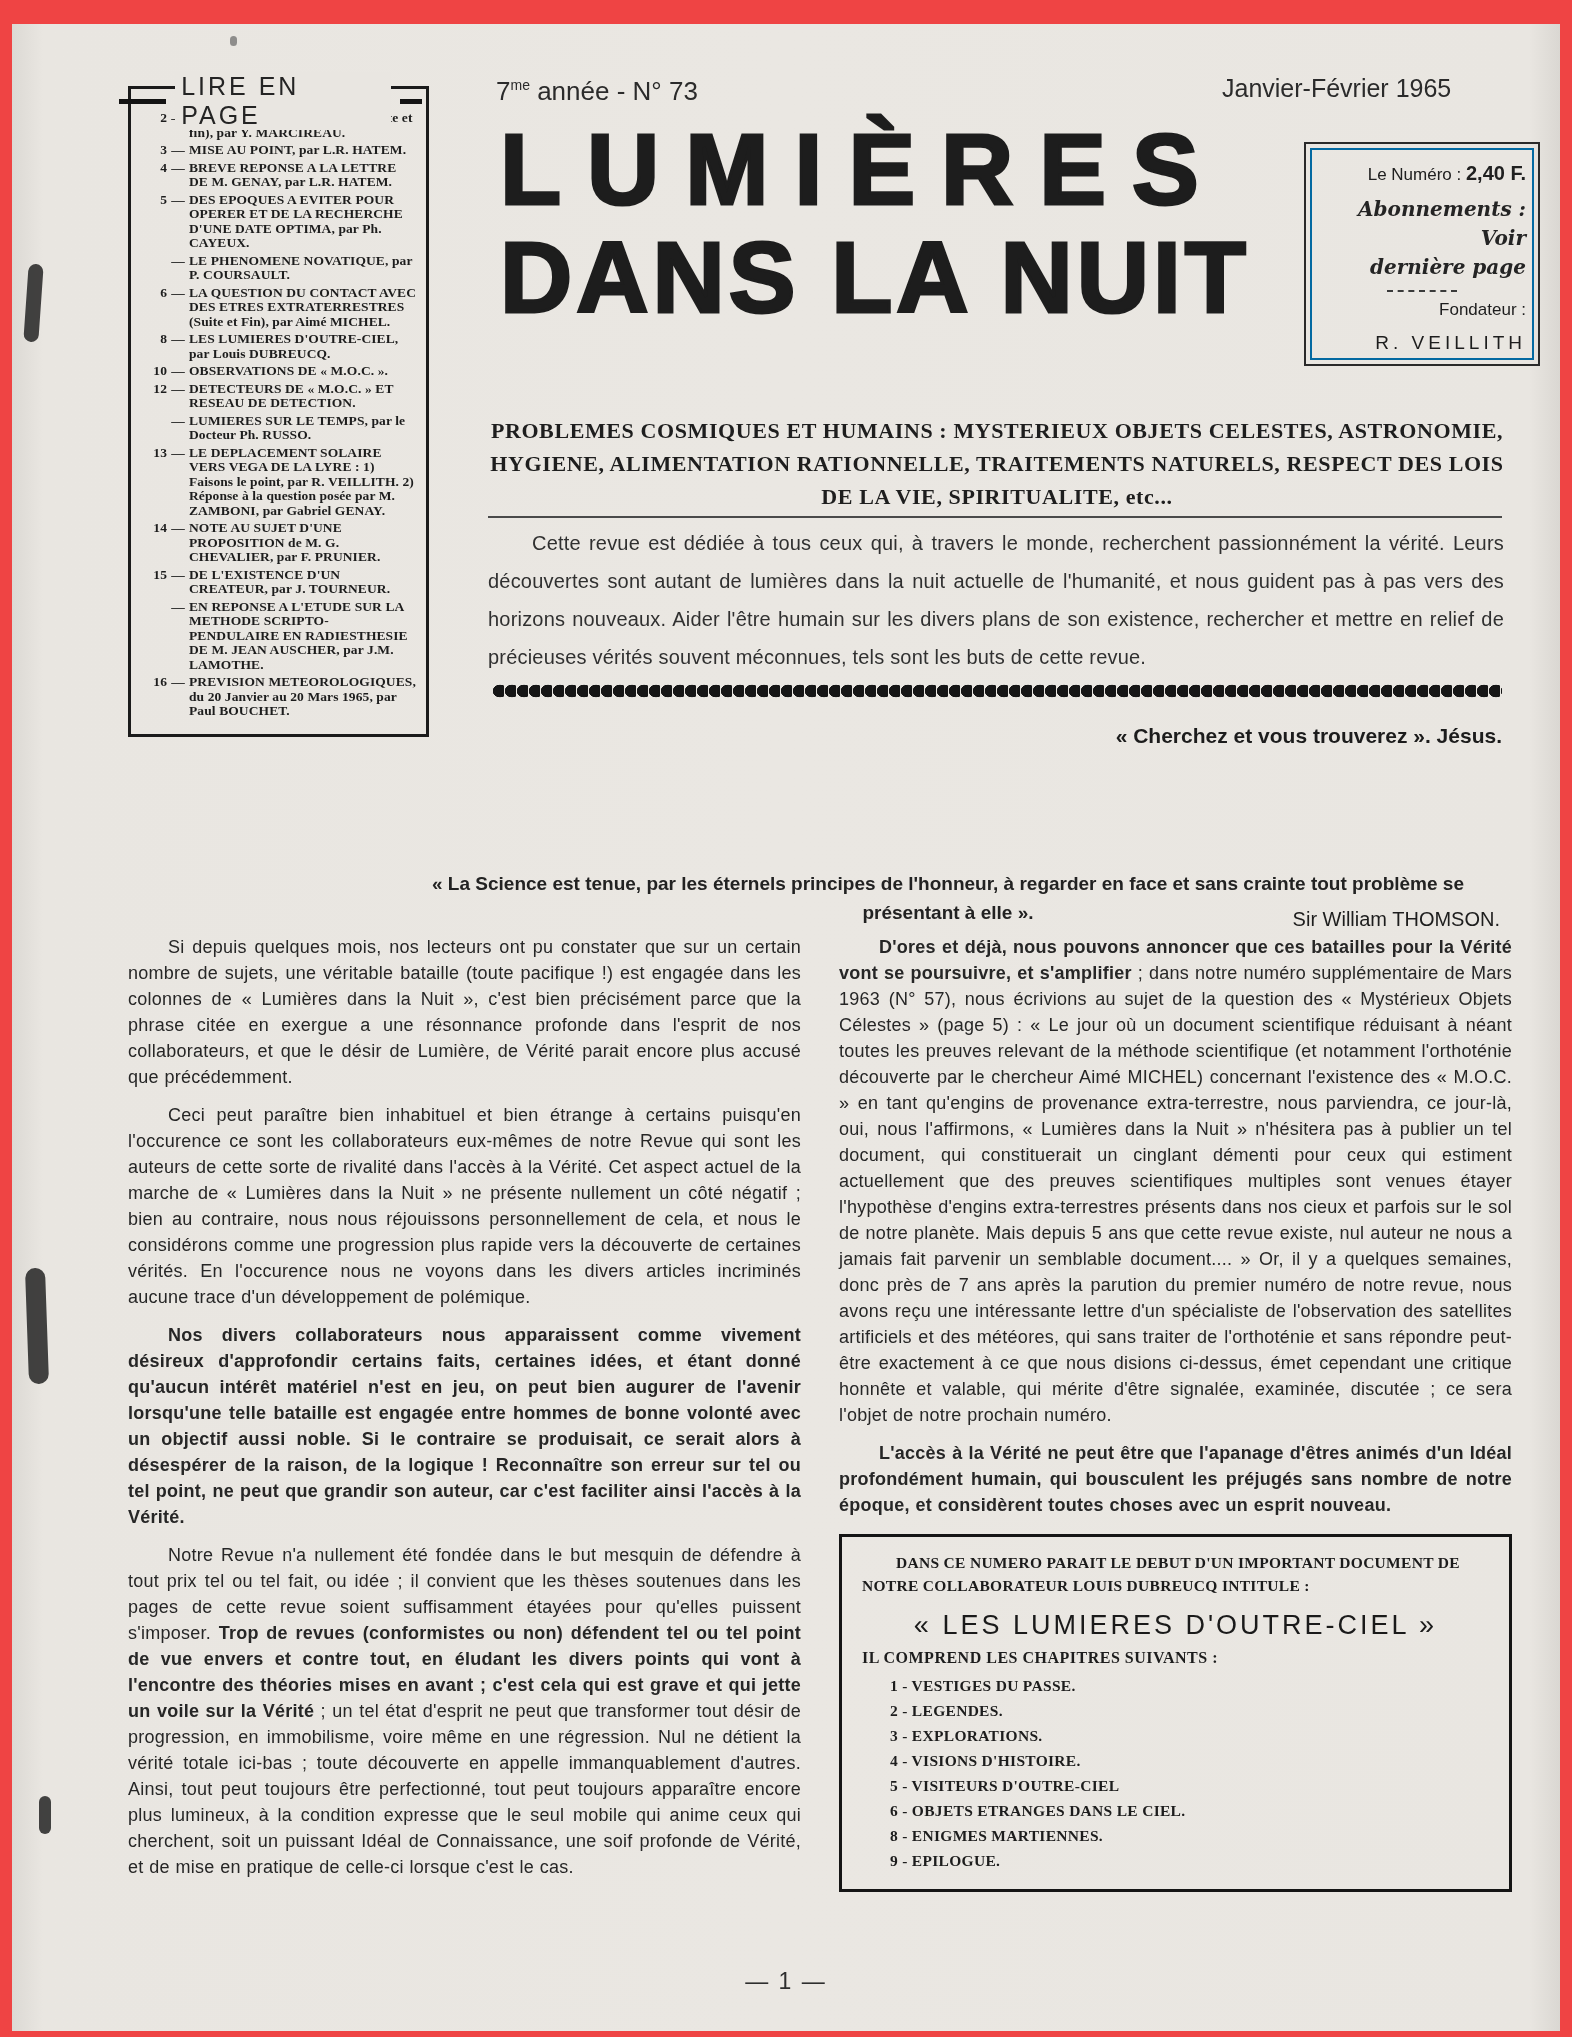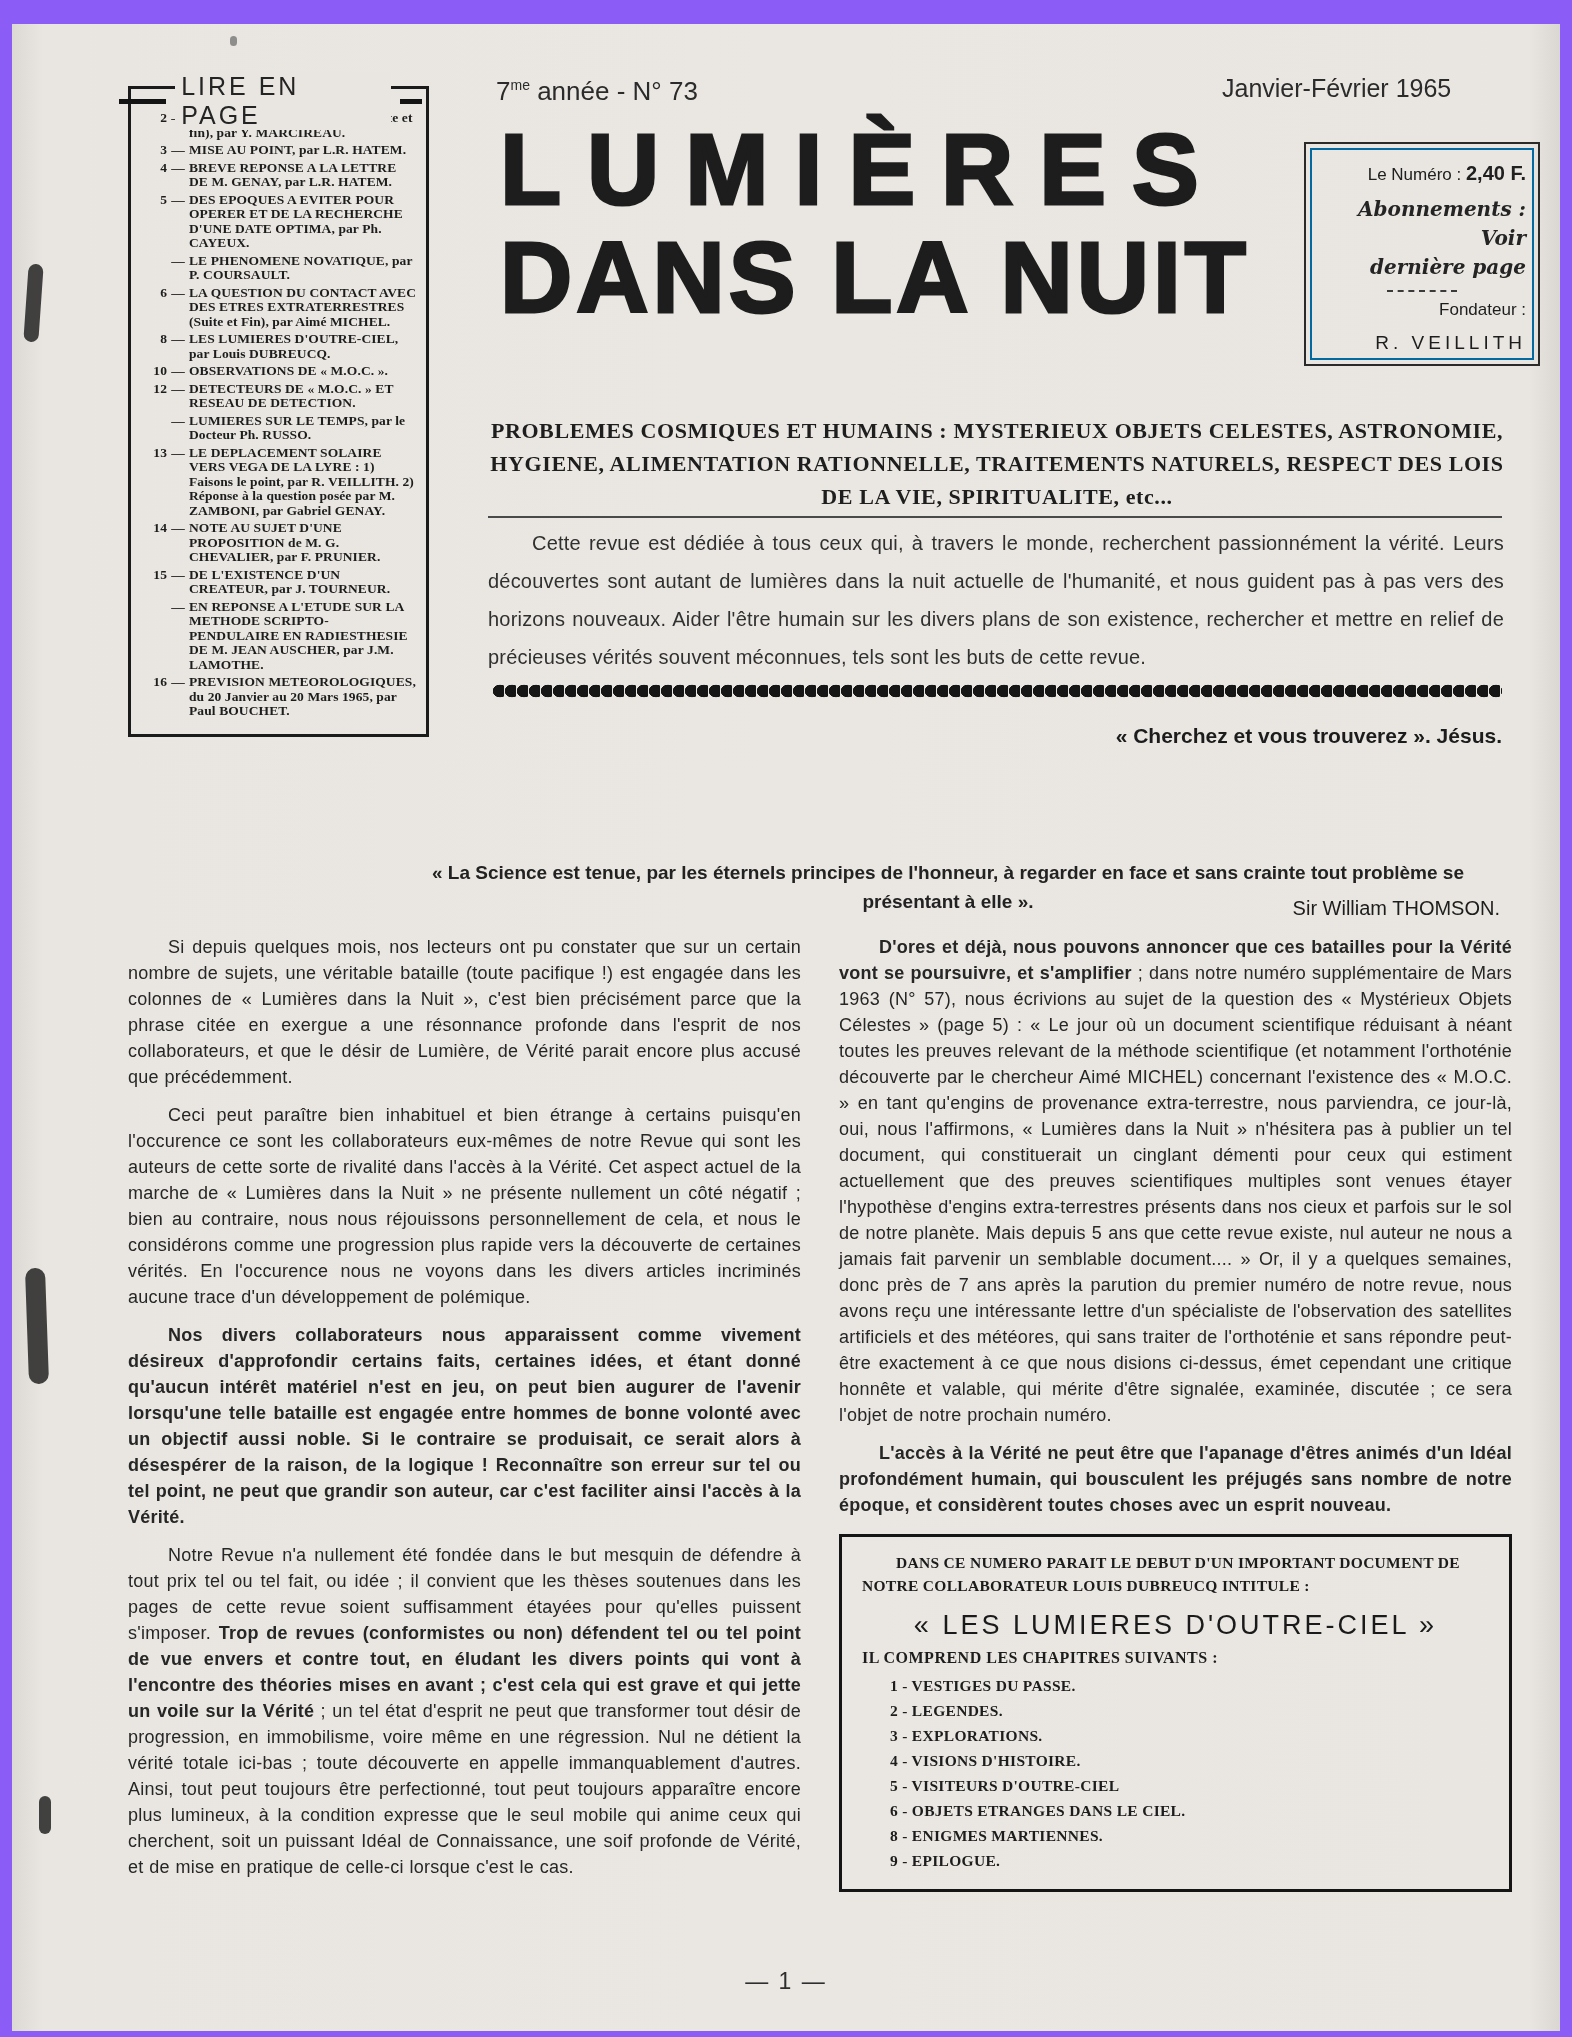--- a/index.html
+++ b/index.html
@@ -1,16 +1,16 @@
 <!DOCTYPE html>
 <html lang="fr"><head>
 <meta charset="utf-8">
 <style>
   html,body{margin:0;padding:0;background:#fdfdfc;}
-  .page{position:relative;width:1572px;height:2037px;background:#8b5cf6;overflow:hidden;
+  .page{position:relative;width:1572px;height:2037px;background:#ef4444;overflow:hidden;
         font-family:"Liberation Sans",sans-serif;color:#1d1d1d;}
   .paper{position:absolute;left:12px;top:24px;right:12px;bottom:6px;
          background:linear-gradient(90deg,#dcd9d4 0,#e9e6e1 2%,#eae7e2 50%,#e9e6e1 98%,#dad7d2 100%);}
 
   
   .artifact{position:absolute;background:#232323;border-radius:10px;opacity:.85;}
   .a1{left:26px;top:264px;width:15px;height:78px;transform:rotate(4deg);}
   .a2{left:27px;top:1268px;width:20px;height:116px;transform:rotate(-2deg);}
   .a3{left:39px;top:1796px;width:12px;height:38px;}
   .a4{left:230px;top:36px;width:7px;height:10px;background:#666;opacity:.7;}
@@ -70,21 +70,21 @@
   .motto{position:absolute;left:800px;top:724px;width:702px;text-align:right;
          font-weight:bold;font-size:21px;color:#1c1c1c;}
 
   .headline{position:absolute;left:130px;top:768px;width:1390px;text-align:center;
             font-weight:bold;font-size:82px;line-height:1;letter-spacing:3px;color:#141414;}
   @supports (-webkit-text-stroke: 2px #000){
     .headline{color:rgba(233,230,225,.15);-webkit-text-stroke:2.6px #161616;}
   }
 
   .epigraph{position:absolute;left:392px;top:858px;width:1112px;}
-  .epigraph .q{text-align:center;font-weight:bold;font-size:19px;line-height:1.55;color:#222;}
+  .epigraph .q{text-align:center;font-weight:bold;font-size:19px;line-height:1.55;color:#222;margin-top:11px;}
   .epigraph .attr{position:absolute;right:4px;bottom:-3px;font-weight:normal;font-size:20px;}
 
   .columns{position:absolute;left:128px;top:934px;width:1384px;display:flex;gap:38px;}
   .col{width:673px;}
   .col p{margin:0 0 12px 0;font-size:18px;line-height:26px;text-align:justify;
          text-indent:40px;color:#262626;letter-spacing:.25px;word-spacing:.5px;}
   .col p .b{font-weight:bold;}
 
   .ann-box{border:3px solid #151515;margin-top:16px;padding:14px 20px 16px;background:transparent;}
   .ann-intro{font-family:"Liberation Serif",serif;font-weight:bold;font-size:15.5px;

